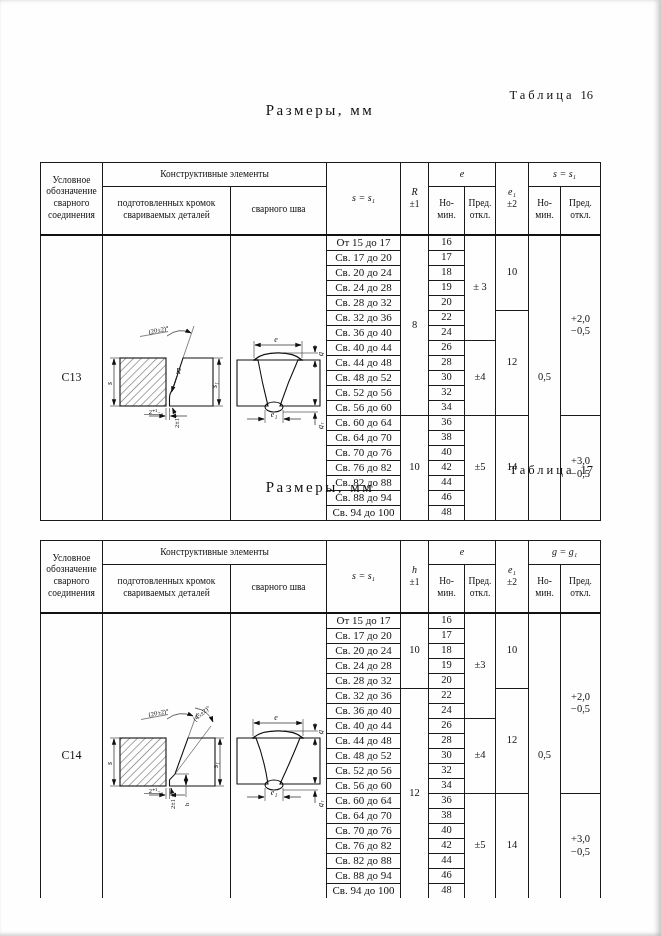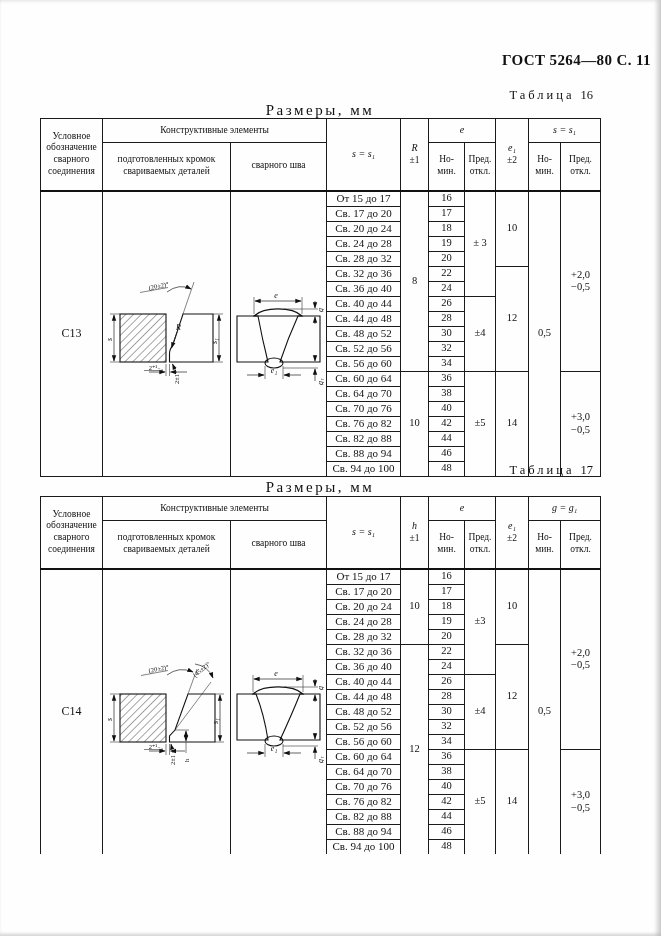--- a/index.html
+++ b/index.html
@@ -4,21 +4,21 @@
 <style>
   html,body{margin:0;padding:0;background:#9a9a9a;}
   .page{position:relative;width:661px;height:936px;background:#fefefe;
         font-family:"Liberation Serif","DejaVu Serif",serif;color:#111;overflow:hidden;
         box-shadow:inset -4px 0 4px rgba(0,0,0,.18), inset 0 -3px 3px rgba(0,0,0,.08);}
   .doc-header{position:absolute;top:52px;left:0;right:10px;text-align:right;
         font-weight:bold;font-size:15px;letter-spacing:.4px;}
   .tbl-caption{position:absolute;right:68px;font-size:12.5px;}
   .tbl-caption .w{letter-spacing:3px;margin-right:6px;}
   .sizes{position:absolute;left:40px;width:560px;text-align:center;font-size:15px;letter-spacing:2.5px;}
-  .tblwrap{position:absolute;left:40px;width:560px;}
+  .tblwrap{position:absolute;left:40px;width:560px;margin-top:44px;}
   table.gost{border-collapse:collapse;table-layout:fixed;width:560px;}
   table.gost th, table.gost td{border:1px solid #1a1a1a;padding:0 1px;text-align:center;
         vertical-align:middle;font-weight:normal;overflow:hidden;}
   thead th{font-size:9.5px;line-height:1.25;}
   thead tr.r2 th{border-bottom:2.5px solid #111;}
   thead th.rsp{border-bottom:2.5px solid #111;}
   .it{font-style:italic;}
   .pre{white-space:pre-line;}
   td.c-s{font-size:11px;height:14px;line-height:1;}
   td.c-num{font-size:10.5px;line-height:1.15;}
@@ -30,21 +30,20 @@
   svg .dim{stroke:#222;stroke-width:.7;fill:none;}
   svg .thin{stroke:#333;stroke-width:.6;fill:none;}
   svg .edge{stroke:#111;stroke-width:1.1;fill:none;}
   svg .lbl{font-style:italic;font-size:8px;}
   svg .sm{font-size:6.5px;}
 </style>
 </head>
 <body>
 
 <div class="page">
-  <div class="doc-header">ГОСТ 5264—80 С. 11</div>
 
   <div class="tbl-caption" style="top:88px;">
     <span class="w">Таблица</span><span>16</span>
   </div>
   <div class="sizes" style="top:102px;">Размеры, мм</div>
 
   <div class="tblwrap" style="top:118px;">
     <table class="gost">
       <colgroup>
         <col style="width:62px">

